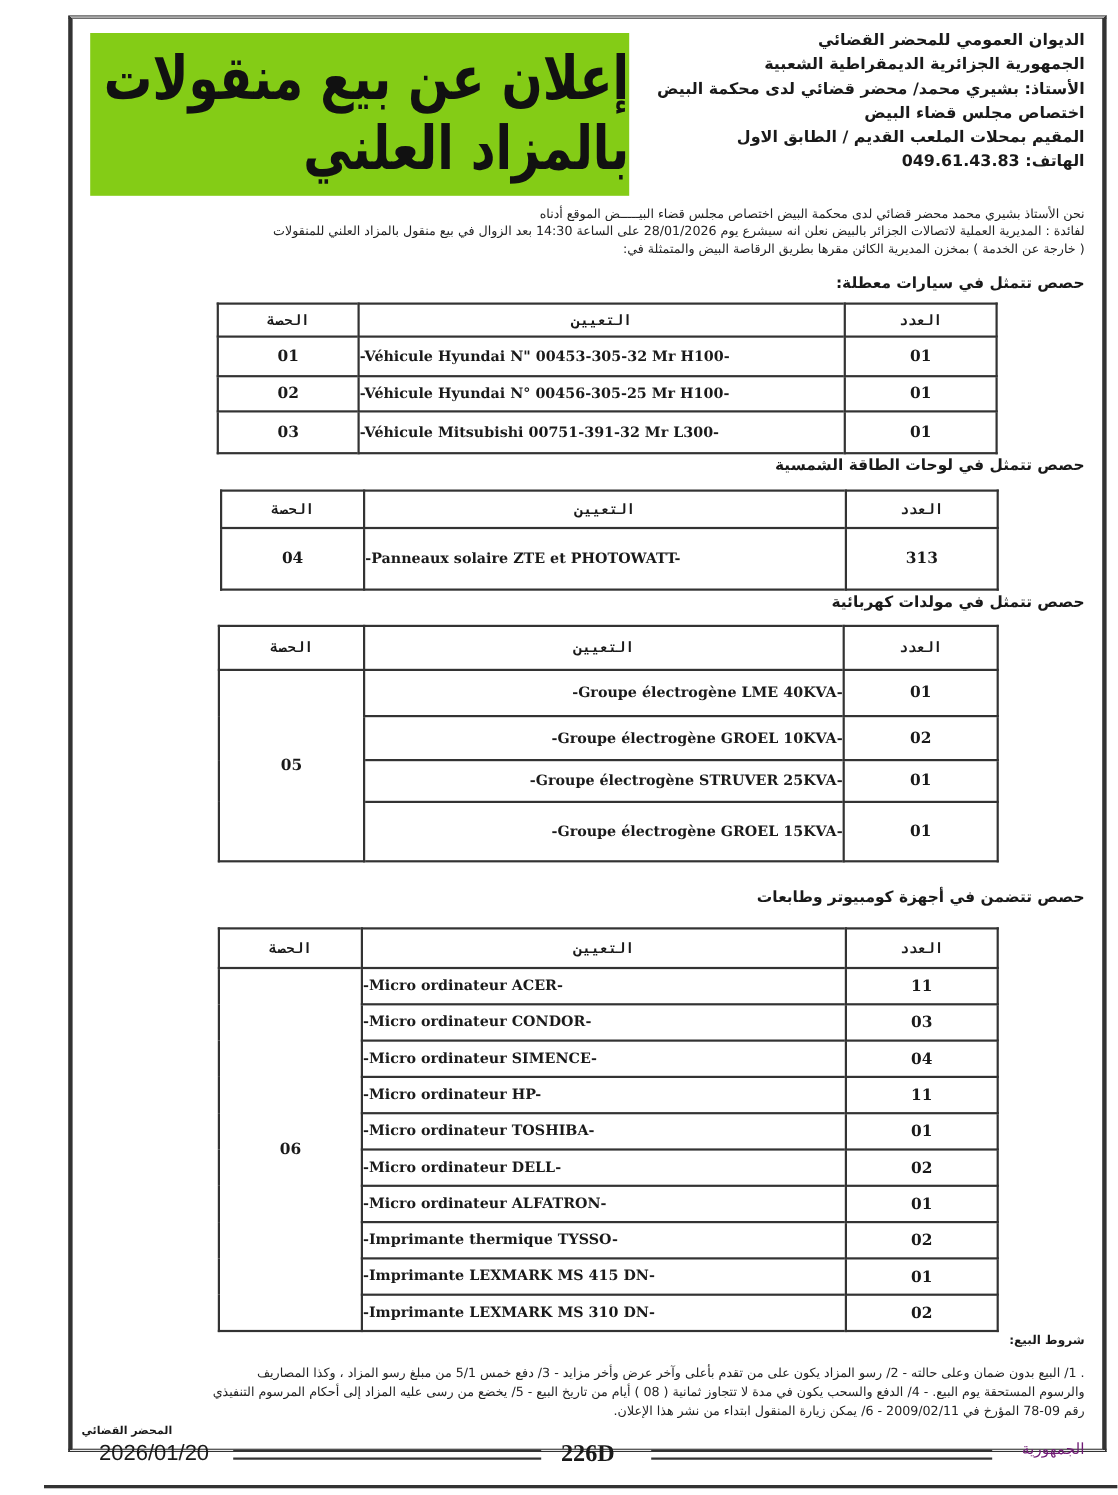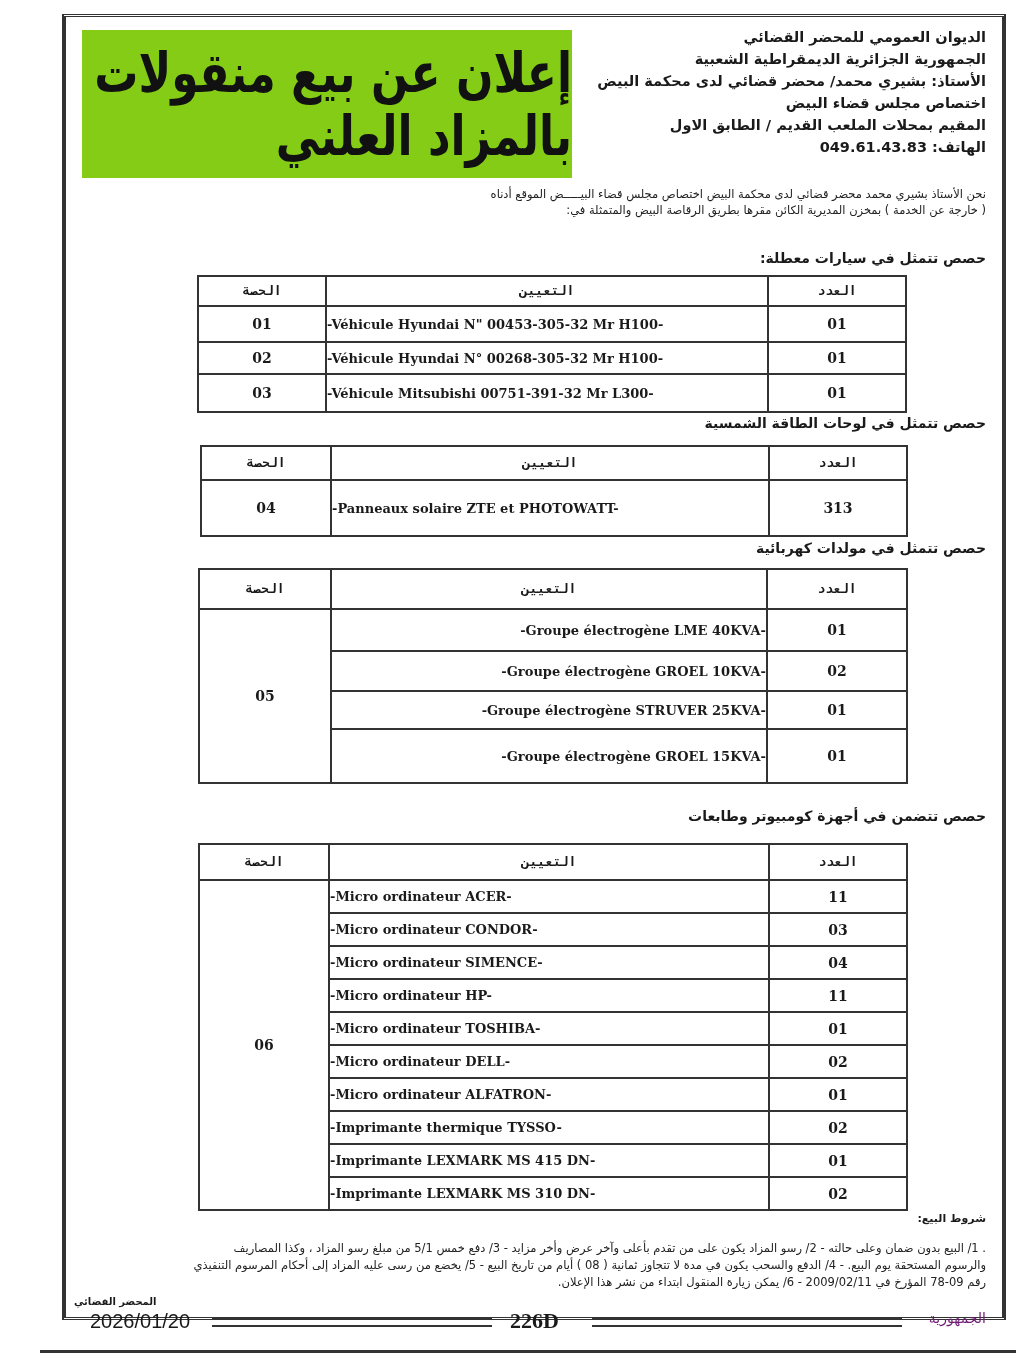--- a/index.html
+++ b/index.html
@@ -55,39 +55,40 @@
   <div>الديوان العمومي للمحضر القضائي</div>
   <div>الجمهورية الجزائرية الديمقراطية الشعبية</div>
   <div>الأستاذ: بشيري محمد/ محضر قضائي لدى محكمة البيض</div>
   <div>اختصاص مجلس قضاء البيض</div>
   <div>المقيم بمحلات الملعب القديم / الطابق الاول</div>
   <div>الهاتف: 049.61.43.83</div>
 </div>
 
 <div class="intro">
   <div>نحن الأستاذ بشيري محمد محضر قضائي لدى محكمة البيض اختصاص مجلس قضاء البيـــــض الموقع أدناه</div>
+  <div>لفائدة : المديرية العملية لاتصالات الجزائر بالبيض نعلن انه سيشرع يوم 28/01/2026 على الساعة 14:30 بعد الزوال في بيع منقول بالمزاد العلني للمنقولات</div>
   <div>( خارجة عن الخدمة ) بمخزن المديرية الكائن مقرها بطريق الرقاصة البيض والمتمثلة في:</div>
 </div>
 
 <div class="section-heading" style="top:250px;">حصص تتمثل في سيارات معطلة:</div>
 <table class="lots" style="left:197px; top:275px; width:710px;">
   <tbody>
       <tr>
     <th style="width:136px;">العدد</th>
     <th>التعيين</th>
     <th style="width:126px;">الحصة</th>
   </tr>
   <tr style="height:36px;">
     <td class="num">01</td>
     <td class="desc left">-Véhicule Hyundai N" 00453-305-32 Mr H100-</td>
     <td class="lot">01</td>
   </tr>
   <tr style="height:32px;">
     <td class="num">01</td>
-    <td class="desc left">-Véhicule Hyundai N° 00268-305-32 Mr H100-</td>
+    <td class="desc left">-Véhicule Hyundai N° 00456-305-25 Mr H100-</td>
     <td class="lot">02</td>
   </tr>
   <tr style="height:38px;">
     <td class="num">01</td>
     <td class="desc left">-Véhicule Mitsubishi 00751-391-32 Mr L300-</td>
     <td class="lot">03</td>
   </tr>
 </tbody>
   </table>
 

